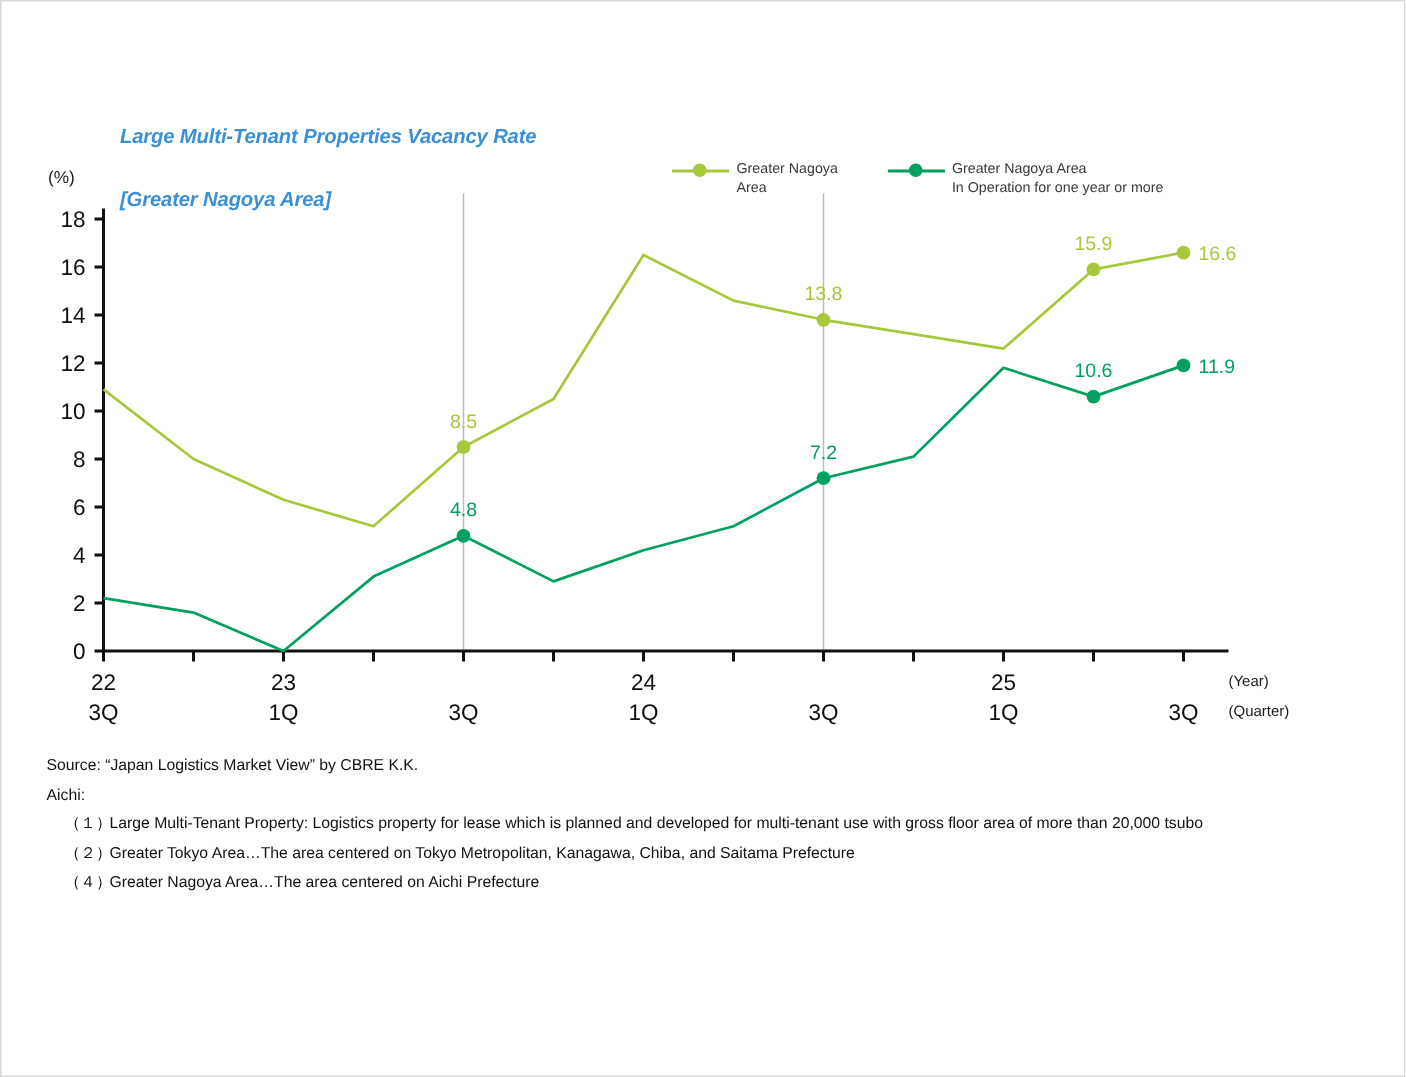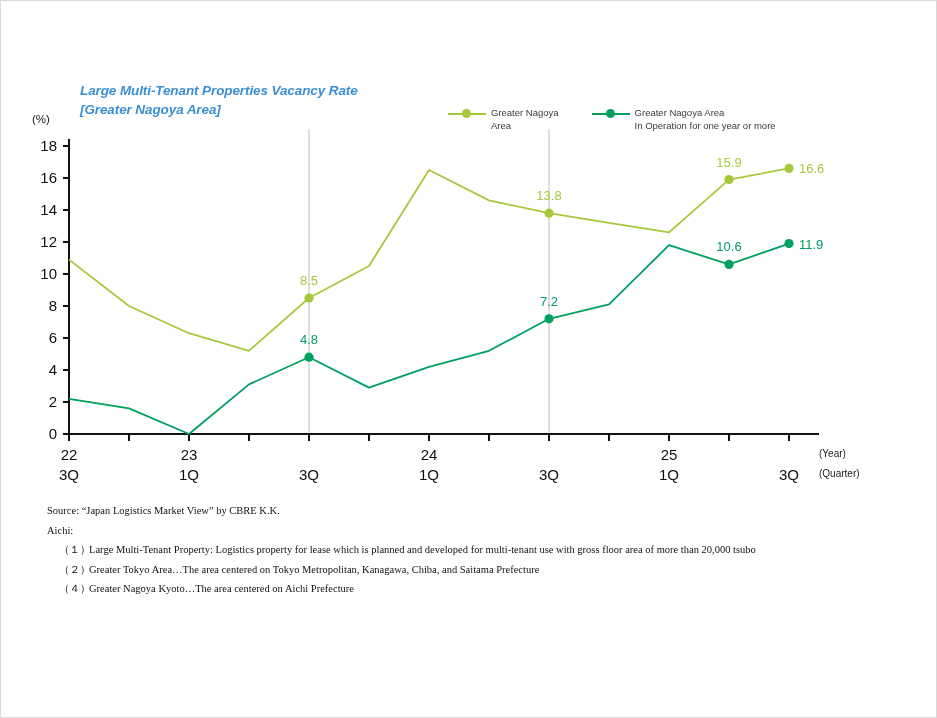--- a/index.html
+++ b/index.html
@@ -23,21 +23,21 @@
     position: absolute;
     left: 79px;
     top: 80px;
     color: #3d8fd4;
     font-weight: bold;
     font-size: 13.5px;
     line-height: 19px;
     letter-spacing: -0.1px;
     font-style: italic;
   }
-  .title-line2 { display: block; }
+  .title-line2 { display: block; margin-top: 23px; }
 
   .unit-label {
     position: absolute;
     left: 31px;
     top: 112px;
     font-size: 11.5px;
     color: #1a1a1a;
   }
 
   .legend {
@@ -107,26 +107,25 @@
     font-size: 10px;
     fill: #1a1a1a;
   }
   .dlabel {
     font-family: "Liberation Sans", sans-serif;
     font-size: 13px;
   }
 
   .footnotes {
     position: absolute;
-    left: 46px;
+    left: 30px;
     top: 500px;
     font-size: 10.5px;
     color: #111111;
     line-height: 19.5px;
-    font-family: Liberation Serif, serif;
   }
   .note-row { display: block; white-space: nowrap; }
   .note-num { display: inline-block; width: 30px; }
   .note-indent { padding-left: 12px; }
 </style>
 </head>
 <body>
 
 <div id="page">
 
@@ -246,17 +245,17 @@
   <div class="footnotes">
     <span class="note-row">Source: “Japan Logistics Market View” by CBRE K.K.</span>
     <span class="note-row">Aichi:</span>
     <span class="note-row note-indent">
       <span class="note-num">（１）</span><span>Large Multi-Tenant Property: Logistics property for lease which is planned and developed for multi-tenant use with gross floor area of more than 20,000 tsubo</span>
     </span>
     <span class="note-row note-indent">
       <span class="note-num">（２）</span><span>Greater Tokyo Area…The area centered on Tokyo Metropolitan, Kanagawa, Chiba, and Saitama Prefecture</span>
     </span>
     <span class="note-row note-indent">
-      <span class="note-num">（４）</span><span>Greater Nagoya Kyoto…The area centered on Aichi Prefecture</span>
+      <span class="note-num">（４）</span><span>Greater Nagoya Area…The area centered on Aichi Prefecture</span>
     </span>
   </div>
 
 </div>
 
 </body></html>

